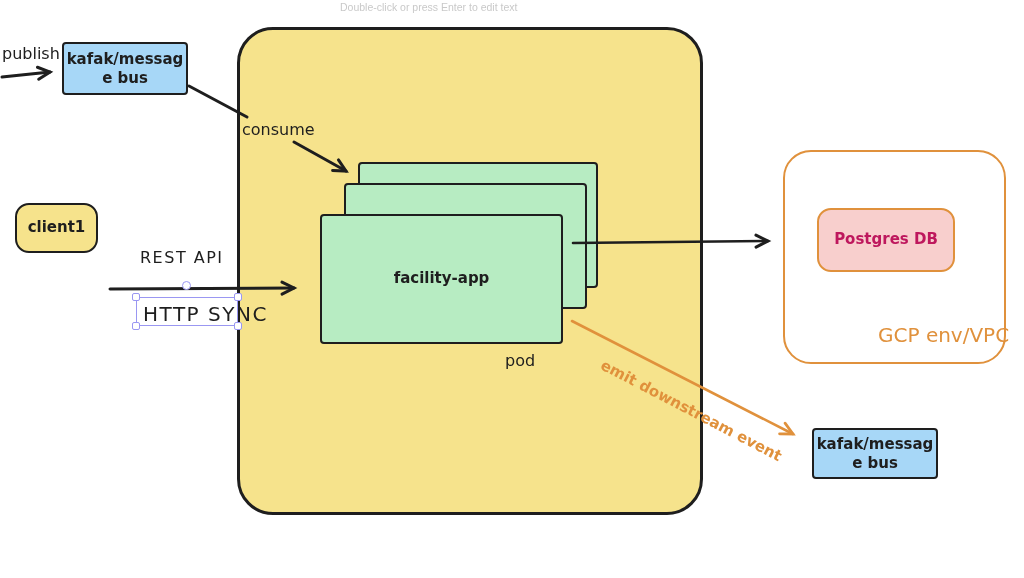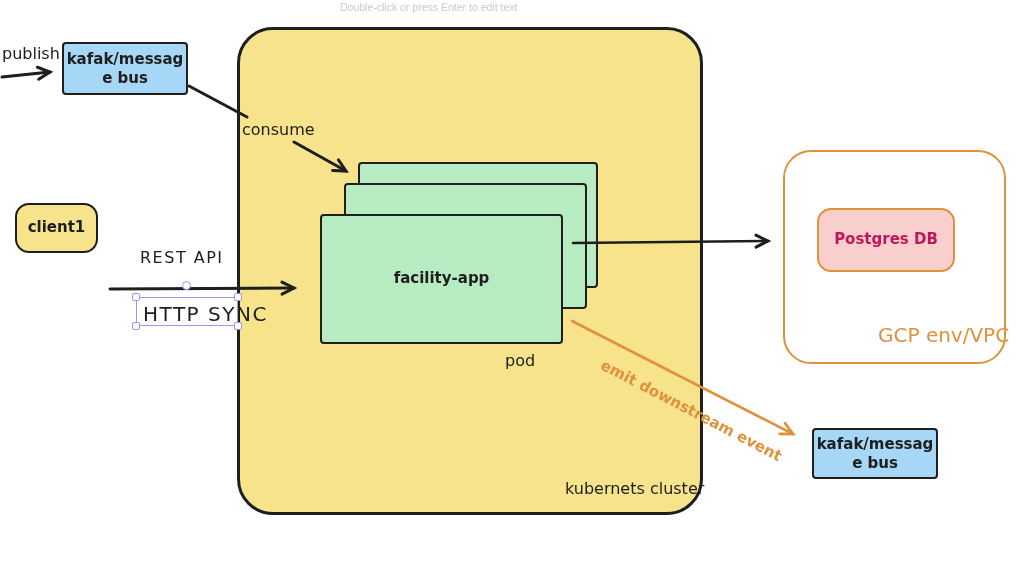--- a/index.html
+++ b/index.html
@@ -47,21 +47,20 @@
 </style>
 </head>
 <body>
 
 <div id="canvas">
 
   <div id="edit-hint">Double-click or press Enter to edit text</div>
 
   <div id="cluster" class="node yellow"></div>
   <div class="lbl hand16" style="left:242px;top:120px;">consume</div>
-  <div class="lbl hand16" style="left:565px;top:479px;">kubernets cluster</div>
 
   <div id="pod-back" class="node green podbox"></div>
   <div id="pod-middle" class="node green podbox"></div>
   <div id="pod-front" class="node green podbox">
     <span>facility-app</span>
   </div>
   <div class="lbl hand16" style="left:505px;top:351px;">pod</div>
 
   <div class="node yellow client" style="top:203px;">
     <span>client1</span>

